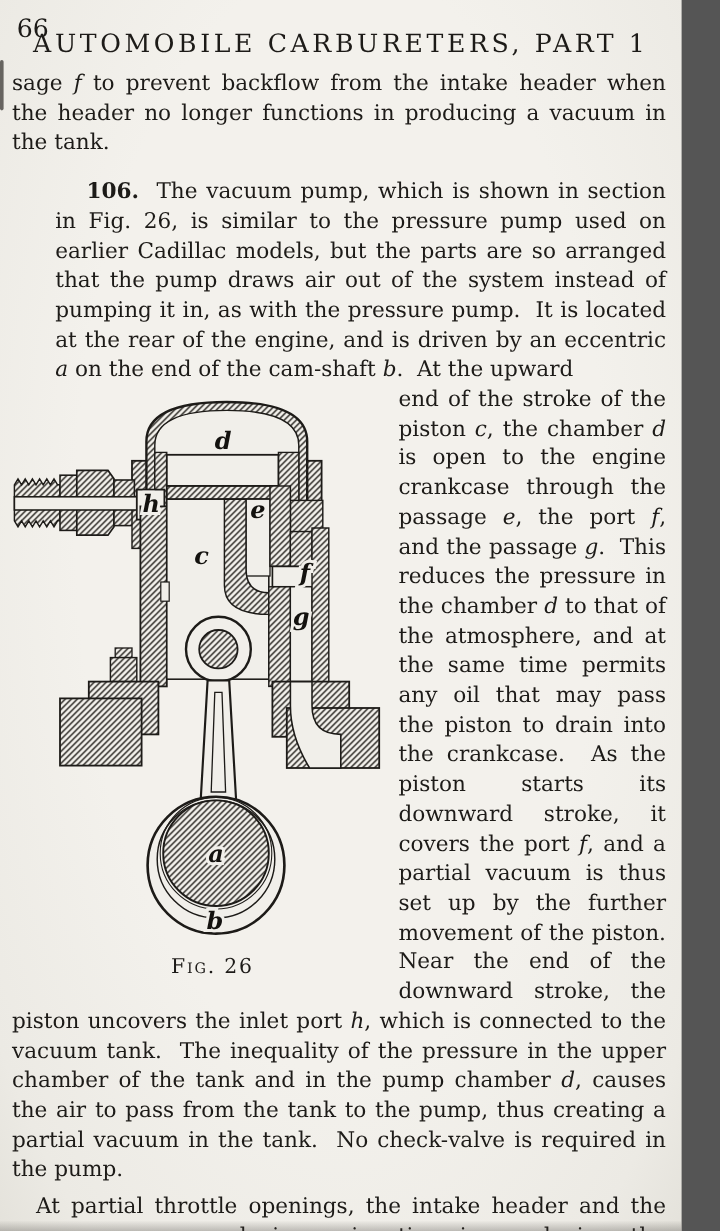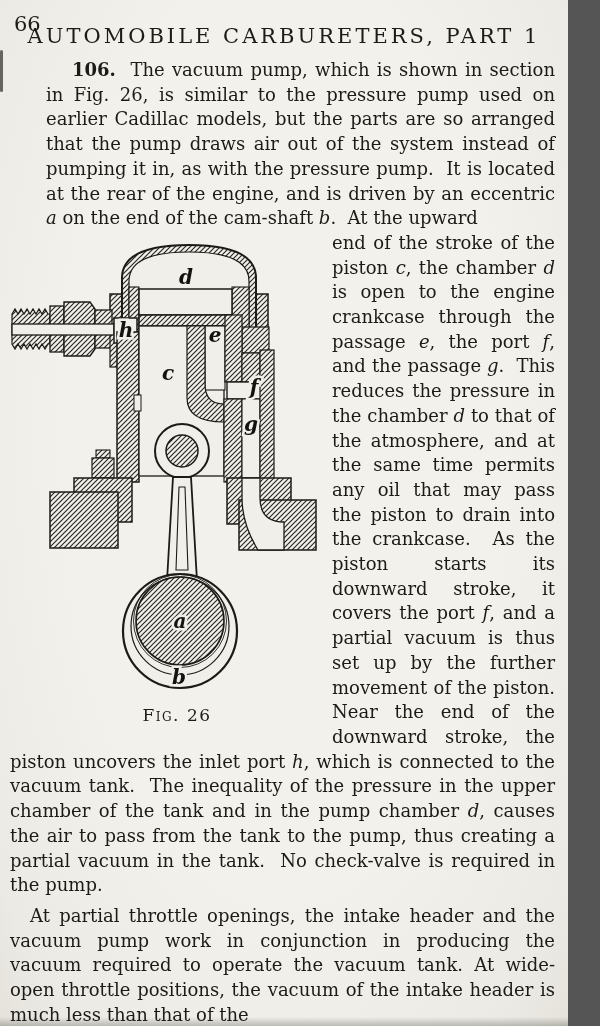--- a/index.html
+++ b/index.html
@@ -32,20 +32,21 @@
 
 <div class="page">
   <div class="edge-left"></div>
 
   <div class="hdr">
     <span class="pgnum">66</span>
     <span class="title">AUTOMOBILE CARBURETERS, PART 1</span>
   </div>
 
   <div class="body">
+    <p class="para p1"><span>sage </span><span class="it">f</span><span> to prevent backflow from the intake header when the header no longer functions in producing a vacuum in the tank.</span></p>
     <p class="para p2a"><span class="bd">106.</span><span>  The vacuum pump, which is shown in section in Fig. 26, is similar to the pressure pump used on earlier Cadillac models, but the parts are so arranged that the pump draws air out of the system instead of pumping it in, as with the pressure pump.  It is located at the rear of the engine, and is driven by an eccentric </span><span class="it">a</span><span> on the end of the cam-shaft </span><span class="it">b</span><span>.  At the upward</span></p>
 
     <figure class="figwrap">
       <svg width="322" height="507" viewBox="0 0 322 507">
         <defs>
           <pattern id="hx" patternUnits="userSpaceOnUse" width="5" height="5">
             <rect width="5" height="5" fill="#f1efea"></rect>
             <path d="M-1,6 L6,-1 M-1,1 L1,-1 M4,6 L6,4" stroke="#2b2824" stroke-width="1.2" fill="none"></path>
           </pattern>
         </defs>

